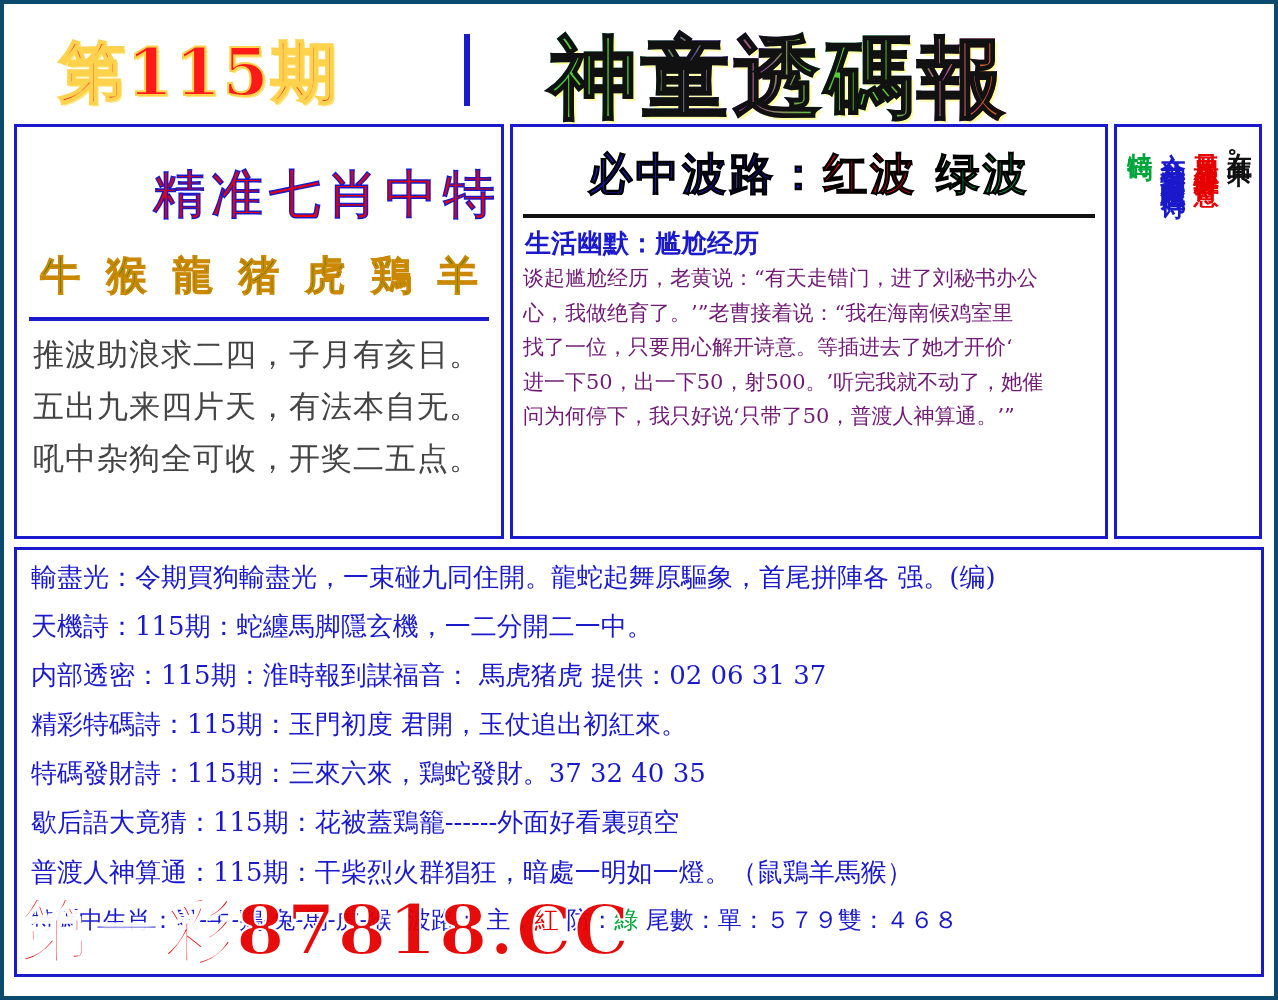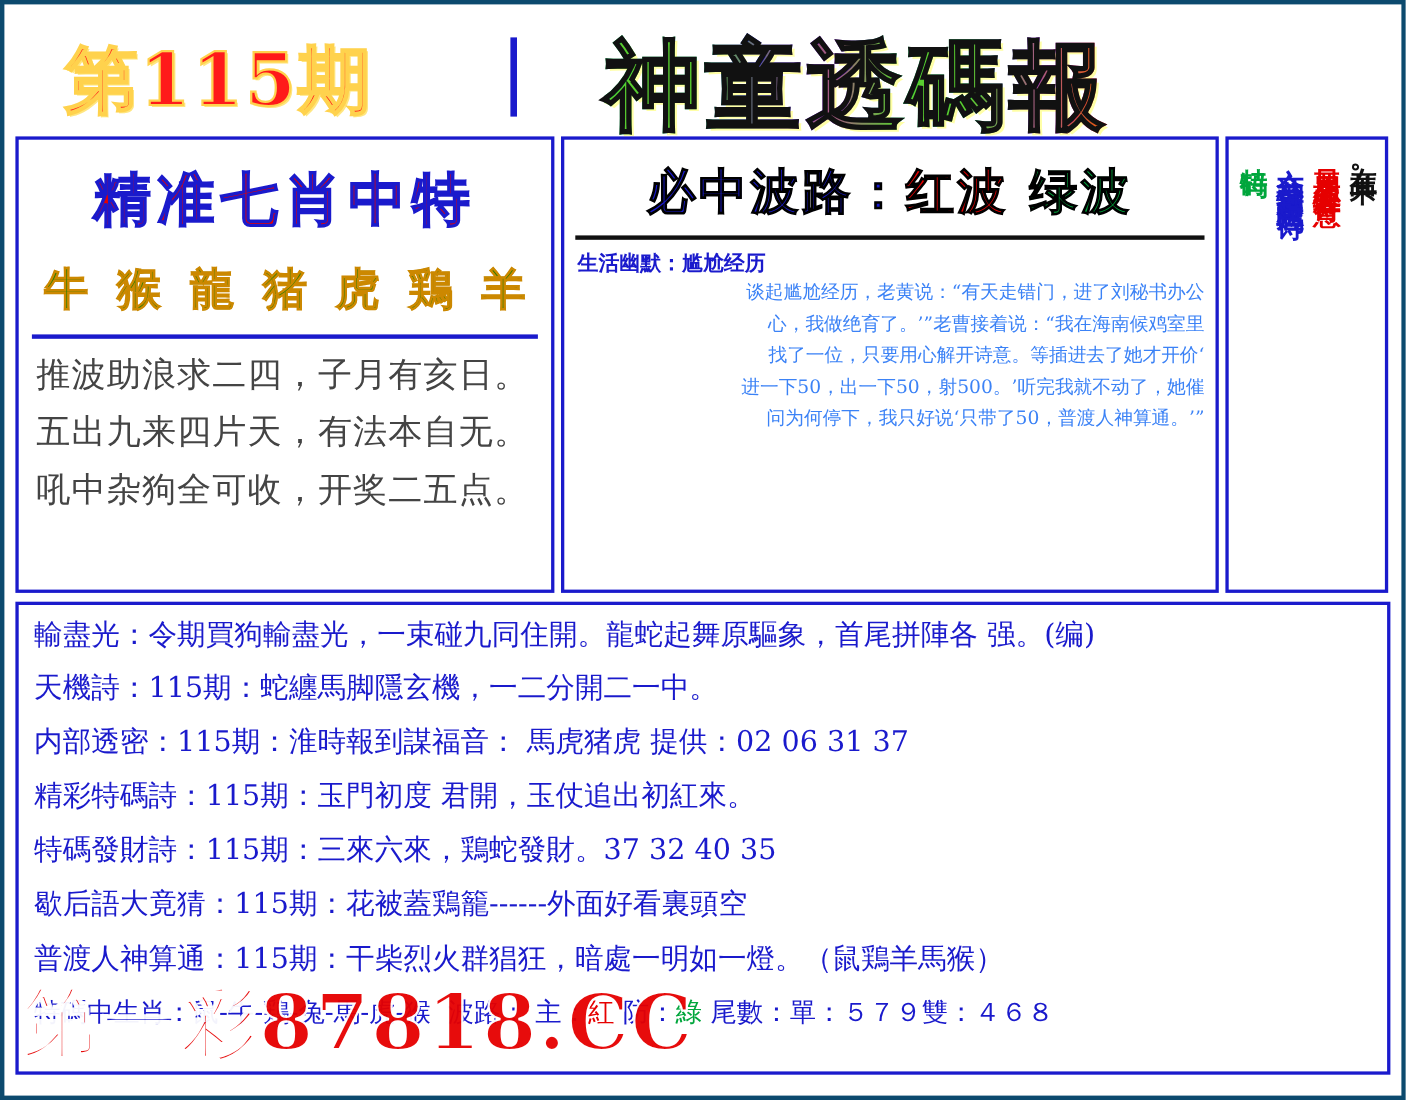--- a/index.html
+++ b/index.html
@@ -77,28 +77,28 @@
   .box {
     border: 3px solid #1a1acc;
     box-sizing: border-box;
     background: #fff;
   }
   .left-box {
     width: 490px;
     position: relative;
   }
   .title-zodiac {
-    text-align: center;
+    text-align: right;
     font-family: "DejaVu Serif", "Liberation Serif", serif;
     font-size: 52px;
-    font-weight: bold;
+    font-weight: normal;
     color: #e60000;
     -webkit-text-stroke: 1.5px #1a1acc;
     letter-spacing: 6px;
-    margin-top: 20px;
+    margin-top: 33px;
   }
   .zodiac-row {
     display: flex;
     justify-content: space-around;
     margin-top: 18px;
     padding: 0 10px;
   }
   .zodiac-row span {
     font-family: "DejaVu Serif", "Liberation Serif", serif;
     font-size: 40px;
@@ -139,36 +139,35 @@
   }
   .wave-title .w-red { color: #e60000; }
   .wave-title .w-green { color: #00a63c; }
   .hr-black {
     height: 4px;
     background: #111;
     margin: 10px 10px 0 10px;
   }
   .joke-head {
     font-family: "DejaVu Serif", "Liberation Serif", serif;
-    font-size: 19px;
+    font-size: 26px;
     font-weight: bold;
     color: #1a1acc;
     padding: 8px 12px 2px 12px;
   }
   .joke-body {
     padding: 0 10px;
   }
   .joke-body p {
     margin: 0 0 3px 0;
     font-family: "DejaVu Serif", "Liberation Serif", serif;
-    font-size: 17px;
-    color: #3b82f6;
+    font-size: 21px;
+    color: #701a75;
     line-height: 1.5;
     white-space: nowrap;
-    text-align: right;
   }
 
   .right-box {
     width: 148px;
     position: relative;
     padding: 6px 4px;
     display: flex;
     flex-direction: row-reverse;
     justify-content: flex-start;
     gap: 2px;

